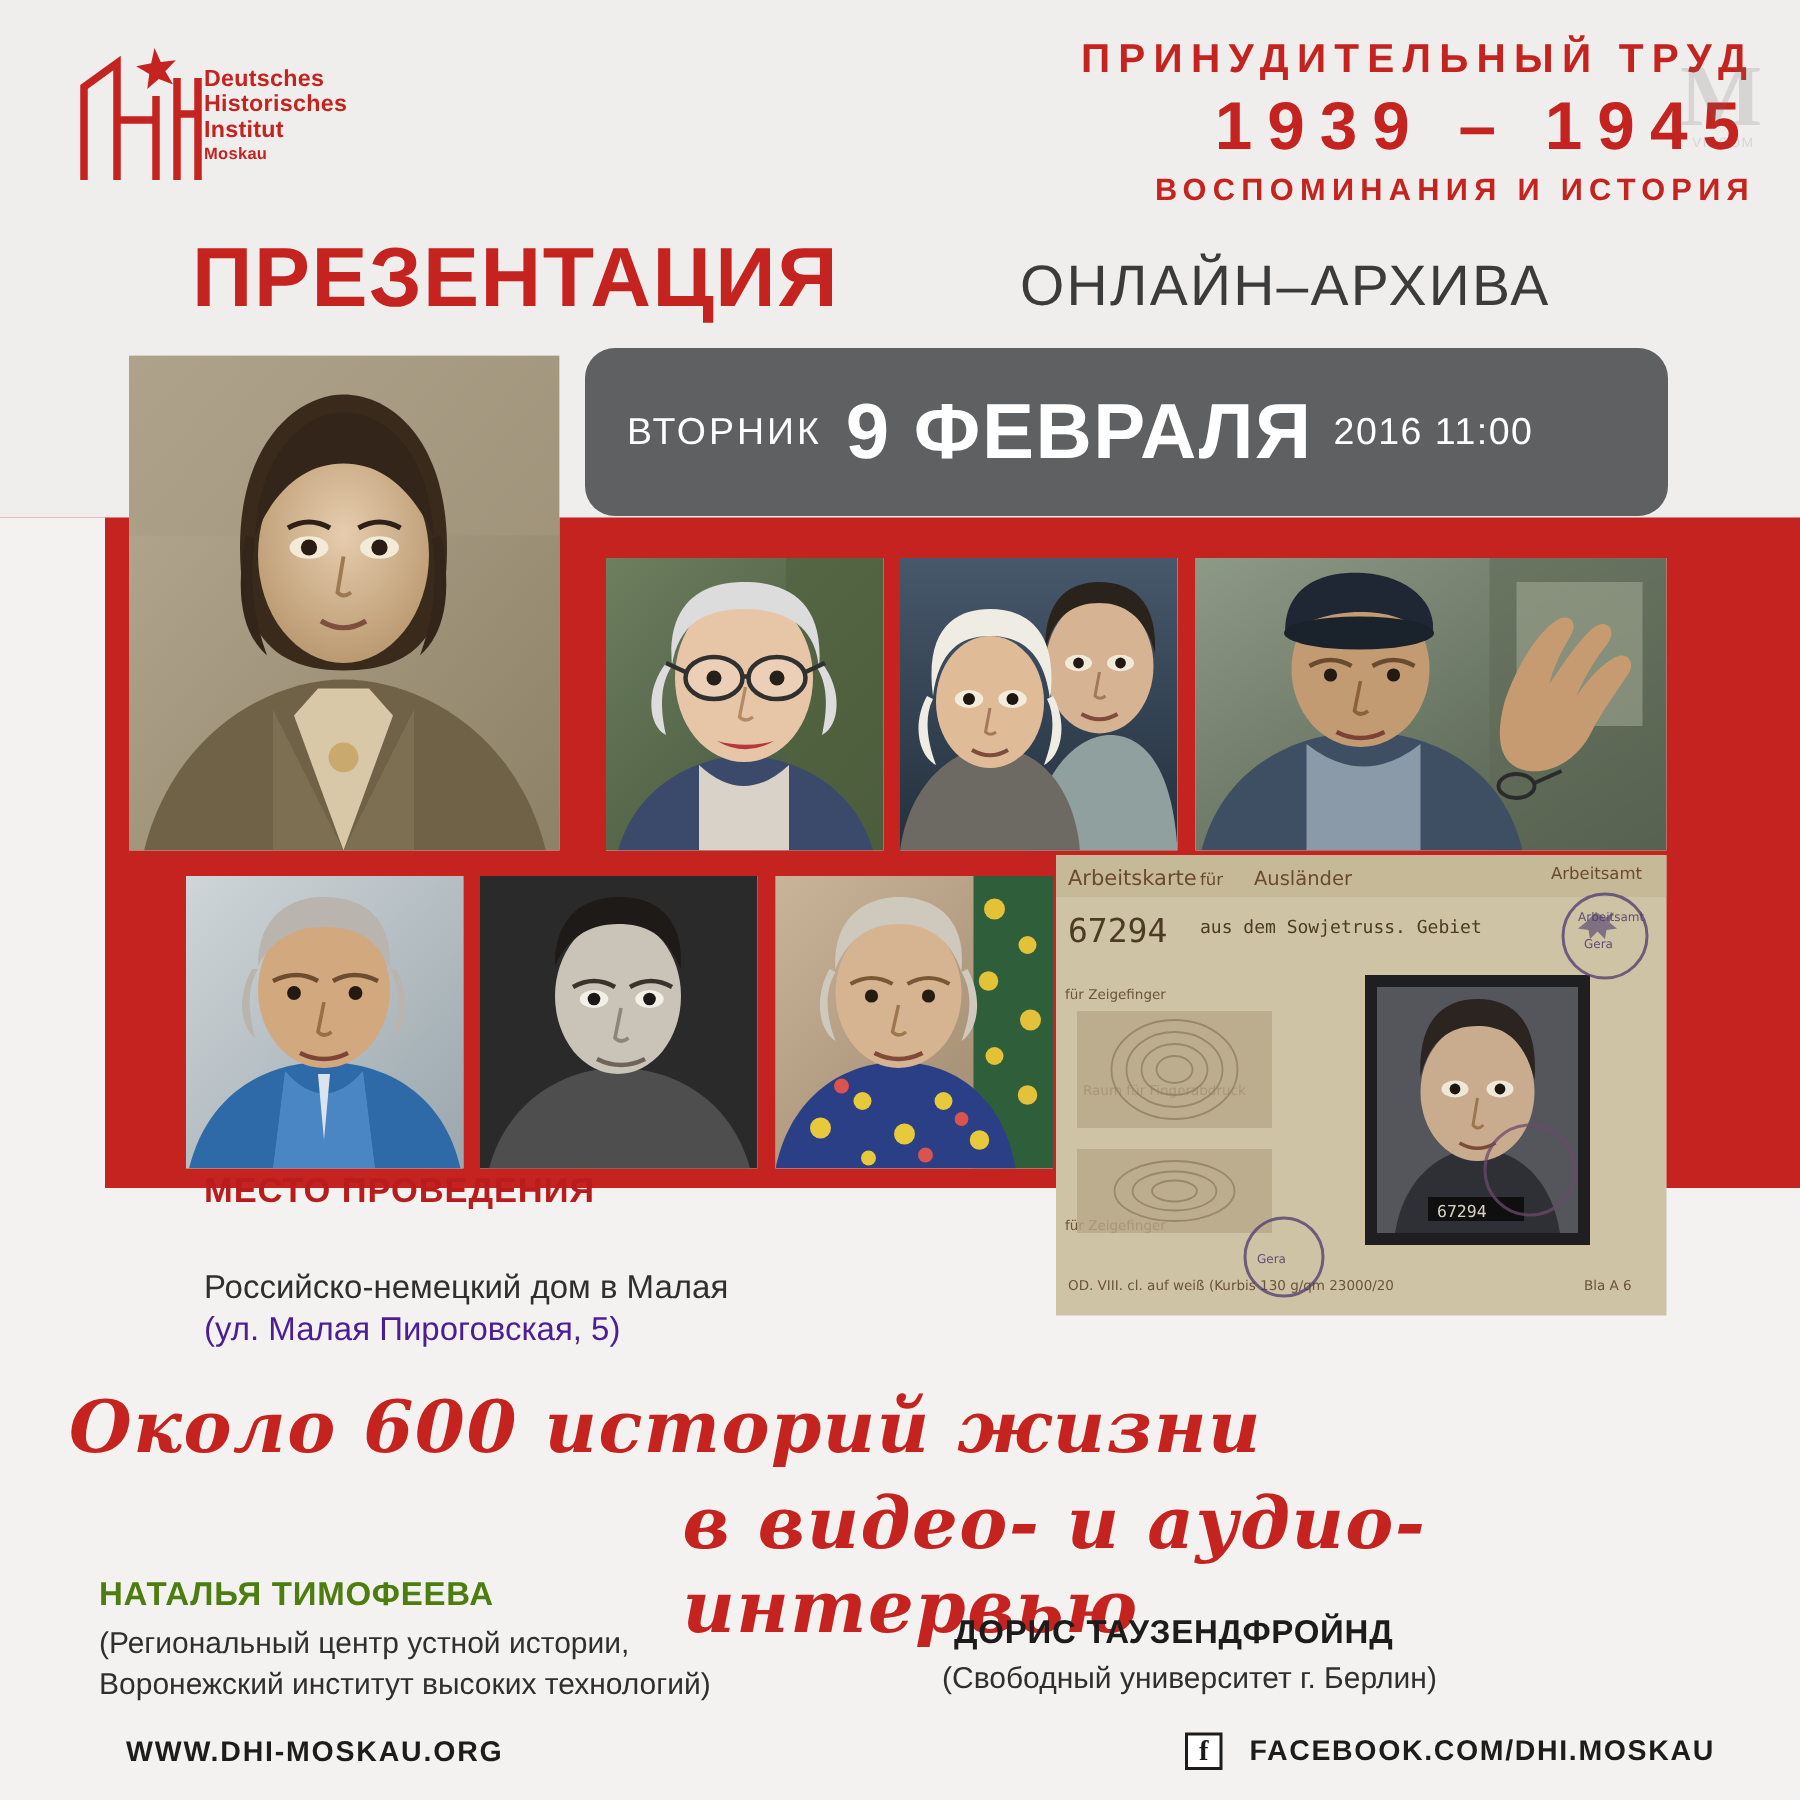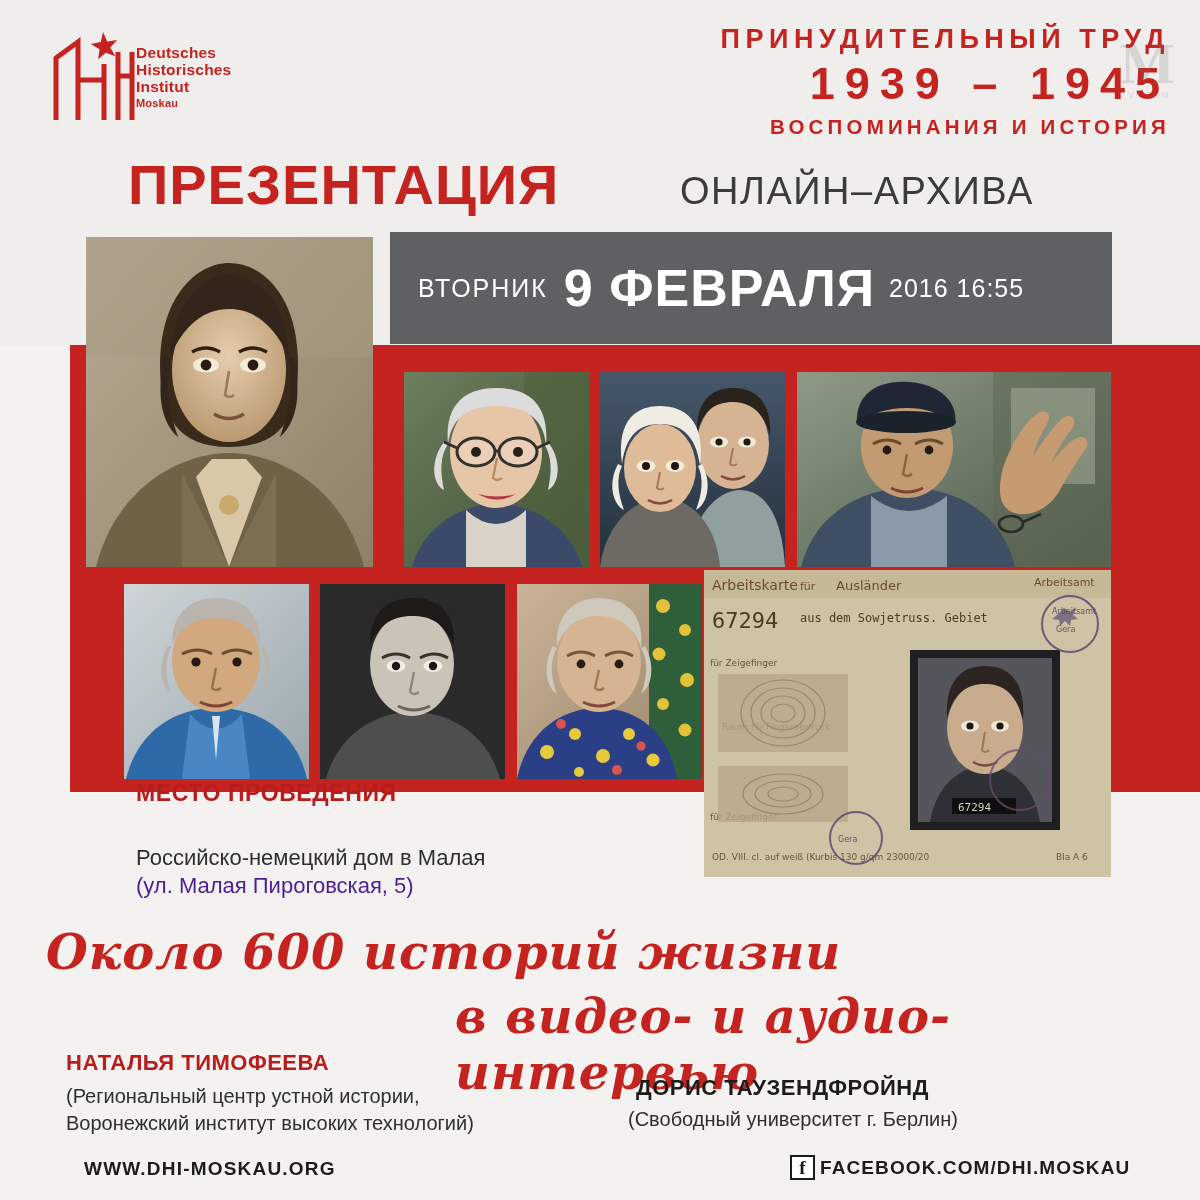--- a/index.html
+++ b/index.html
@@ -81,21 +81,21 @@
   }
   .online-archive {
     position: absolute; left: 680px; top: 170px;
     color: #3b3b3b; font-size: 38px; letter-spacing: 1.5px;
   }
 
   
   .date-bar {
     position: absolute; left: 390px; top: 232px; width: 722px; height: 112px;
     background: #5f6062; display: flex; align-items: center;
-    padding-left: 28px; color: #ffffff;
+    padding-left: 28px; color: #ffffff; border-radius: 20px;
   }
   .date-weekday { font-size: 25px; letter-spacing: 2px; }
   .date-main {
     font-size: 52px; font-weight: bold; letter-spacing: 1px; margin: 0 14px 0 16px;
   }
   .date-year { font-size: 25px; letter-spacing: 1px; }
 
   
   .photo {
     position: absolute; overflow: hidden; background: #cfc9c0;
@@ -137,21 +137,21 @@
     font-style: italic;
     font-weight: bold;
     letter-spacing: 1px;
   }
   .script1 { left: 46px; top: 924px; font-size: 48px; }
   .script2 { left: 455px; top: 988px; font-size: 48px; }
 
   
   .sp1-name {
     position: absolute; left: 66px; top: 1050px;
-    color: #b91c1c; font-weight: bold; font-size: 22px; letter-spacing: .5px;
+    color: #4d7c0f; font-weight: bold; font-size: 22px; letter-spacing: .5px;
   }
   .sp1-aff {
     position: absolute; left: 66px; top: 1083px;
     color: #2f2f2f; font-size: 20px; line-height: 27px; width: 520px;
   }
   .sp2-name {
     position: absolute; left: 636px; top: 1075px;
     color: #1c1c1c; font-weight: bold; font-size: 22px; letter-spacing: .5px;
   }
   .sp2-aff {
@@ -166,21 +166,21 @@
   }
   .fb-wrap {
     position: absolute; left: 790px; top: 1155px; display: flex; align-items: center;
   }
   .fb-icon {
     width: 25px; height: 25px; background: #ffffff; border: 2px solid #1c1c1c;
     color: #1c1c1c; font-weight: bold; font-size: 19px; line-height: 21px;
     text-align: center; font-family: "Liberation Serif", serif;
   }
   .footer-fb {
-    margin-left: 5px; color: #1c1c1c; font-weight: bold; font-size: 19px;
+    margin-left: 18px; color: #1c1c1c; font-weight: bold; font-size: 19px;
     letter-spacing: 1.1px;
   }
 </style>
 </head>
 <body>
 
 <div class="poster">
 
   <div class="band-top"></div>
   <div class="band-red"></div>
@@ -219,21 +219,21 @@
     <div class="m">М</div>
     <div class="vk">VK.COM</div>
   </div>
 
   <div class="presentation">ПРЕЗЕНТАЦИЯ</div>
   <div class="online-archive">ОНЛАЙН–АРХИВА</div>
 
   <div class="date-bar">
     <span class="date-weekday">ВТОРНИК</span>
     <span class="date-main">9 ФЕВРАЛЯ</span>
-    <span class="date-year">2016 16:55</span>
+    <span class="date-year">2016 11:00</span>
   </div>
 
   <div class="photo" id="photo-main">
     <svg class="ph-inner" viewBox="0 0 287 330" preserveAspectRatio="none" aria-hidden="true">
       <defs>
         <linearGradient id="gmBg" x1="0" y1="0" x2="1" y2="1">
           <stop offset="0" stop-color="#b7ab93"></stop>
             <stop offset="1" stop-color="#8d8268"></stop>
         </linearGradient>
         <radialGradient id="gmFace" cx="50%" cy="40%" r="62%">

